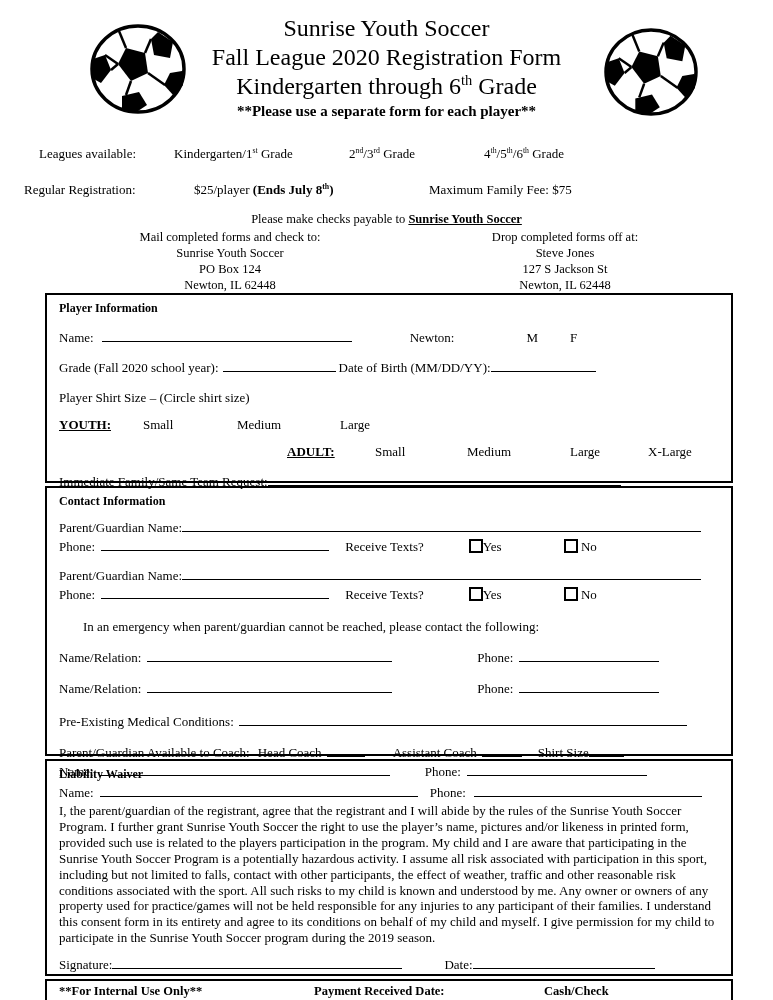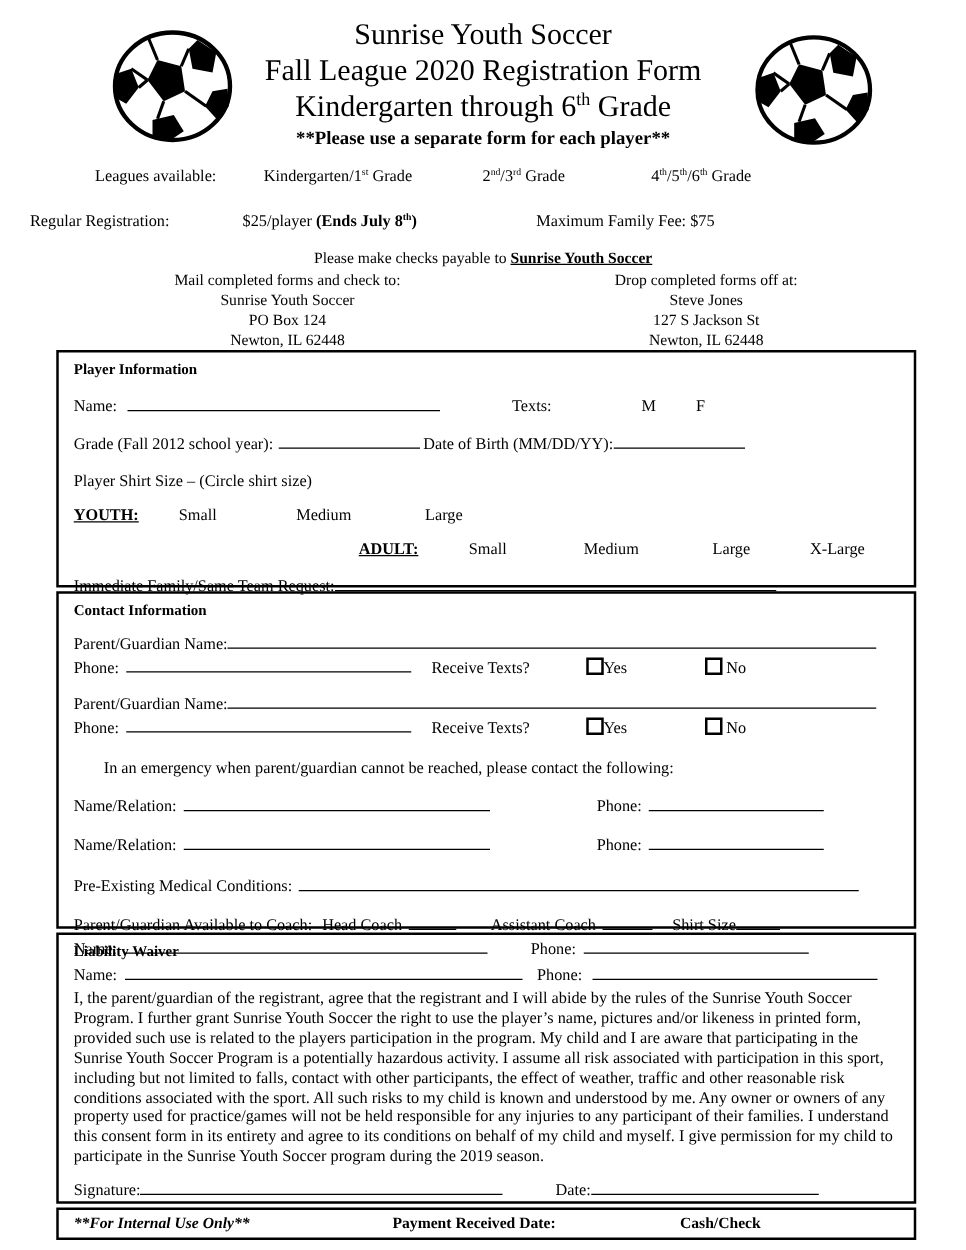--- a/index.html
+++ b/index.html
@@ -13,24 +13,24 @@
   
   .masthead { position:relative; text-align:center; padding-top:14px; height:128px; }
   .ball { position:absolute; }
   .ball.left  { left:84px;  top:22px; }
   .ball.right { left:598px; top:26px; }
   .title-line { font-size:24px; line-height:29px; }
   .subtitle   { font-size:15px; font-weight:bold; margin-top:2px; }
   sup { font-size:60%; line-height:0; }
   
   .row { display:flex; align-items:baseline; }
-  .leagues-row { padding-left:76px; margin-top:5px; }
+  .leagues-row { padding-left:39px; margin-top:5px; }
   .leagues-row .slot0 { width:135px; }
   .leagues-row .slot1 { width:175px; }
-  .leagues-row .slot2 { width:135px; }
+  .leagues-row .slot2 { width:135px;margin-top:13px; }
   .reg-row { padding-left:24px; margin-top:20px; }
   .reg-row .slot0 { width:170px; }
   .reg-row .slot1 { width:235px; }
   .checks-line { text-align:center; margin-top:14px; font-size:12.5px; }
   .u { text-decoration:underline; }
   .addresses { display:flex; margin-top:2px; padding-left:60px; }
   .addr { text-align:center; font-size:12.5px; line-height:16px; }
   .addr.mail { width:340px; }
   .addr.drop { width:330px; }
   
@@ -56,21 +56,21 @@
   .med-row { margin-top:16px; }
   .coach-row { margin-top:14px; }
   .coach-name-row { margin-top:2px; }
   
   .wv-name-row { margin-top:2px; }
   .wv-body { margin-top:2px; font-size:13px; line-height:15.9px; text-align:left; }
   .wv-sig-row { margin-top:10px; margin-bottom:4px; }
   
   .footer-box { padding:3px 12px 4px 12px; }
   .footer-box .frow { font-weight:bold; font-size:12.5px; }
-  .ft-0 { width:255px;font-style:italic; } .ft-1 { width:230px; }
+  .ft-0 { width:255px; } .ft-1 { width:230px; }
 </style>
 </head>
 <body>
 
 <svg width="0" height="0" style="position:absolute">
   <defs>
     <g id="soccer-ball-shape">
       <ellipse cx="50" cy="47" rx="46" ry="43" fill="#fff" stroke="#000" stroke-width="3.5"></ellipse>
       <g stroke="#000" stroke-width="2.5" fill="none">
         <path d="M38,26 L31,9"></path>
@@ -134,26 +134,26 @@
       <div>127 S Jackson St</div>
       <div>Newton, IL 62448</div>
     </div>
   </div>
 
   <section class="box" style="height:190px;">
     <h2>Player Information</h2>
     <div class="frow pi-row">
       <span>Name:</span>
       <span class="fill" style="width:250px; margin-left:8px;"></span>
-      <span style="margin-left:58px;">Texts:</span>
+      <span style="margin-left:58px;">Newton:</span>
       <span style="margin-left:72px;">M</span>
       <span style="margin-left:32px;">F</span>
     </div>
     <div class="frow pi-row">
-      <span>Grade (Fall 2012 school year):</span>
+      <span>Grade (Fall 2020 school year):</span>
       <span class="fill" style="width:113px; margin-left:4px;"></span>
       <span style="margin-left:3px;">Date of Birth (MM/DD/YY):</span>
       <span class="fill" style="width:105px;"></span>
     </div>
     <div class="pi-shirt">Player Shirt Size – (Circle shirt size)</div>
     <div class="frow size-row">
       <span class="youth-0"><span class="size-label">YOUTH:</span></span>
       <span class="youth-1">Small</span>
       <span class="youth-2">Medium</span>
       <span>Large</span>

